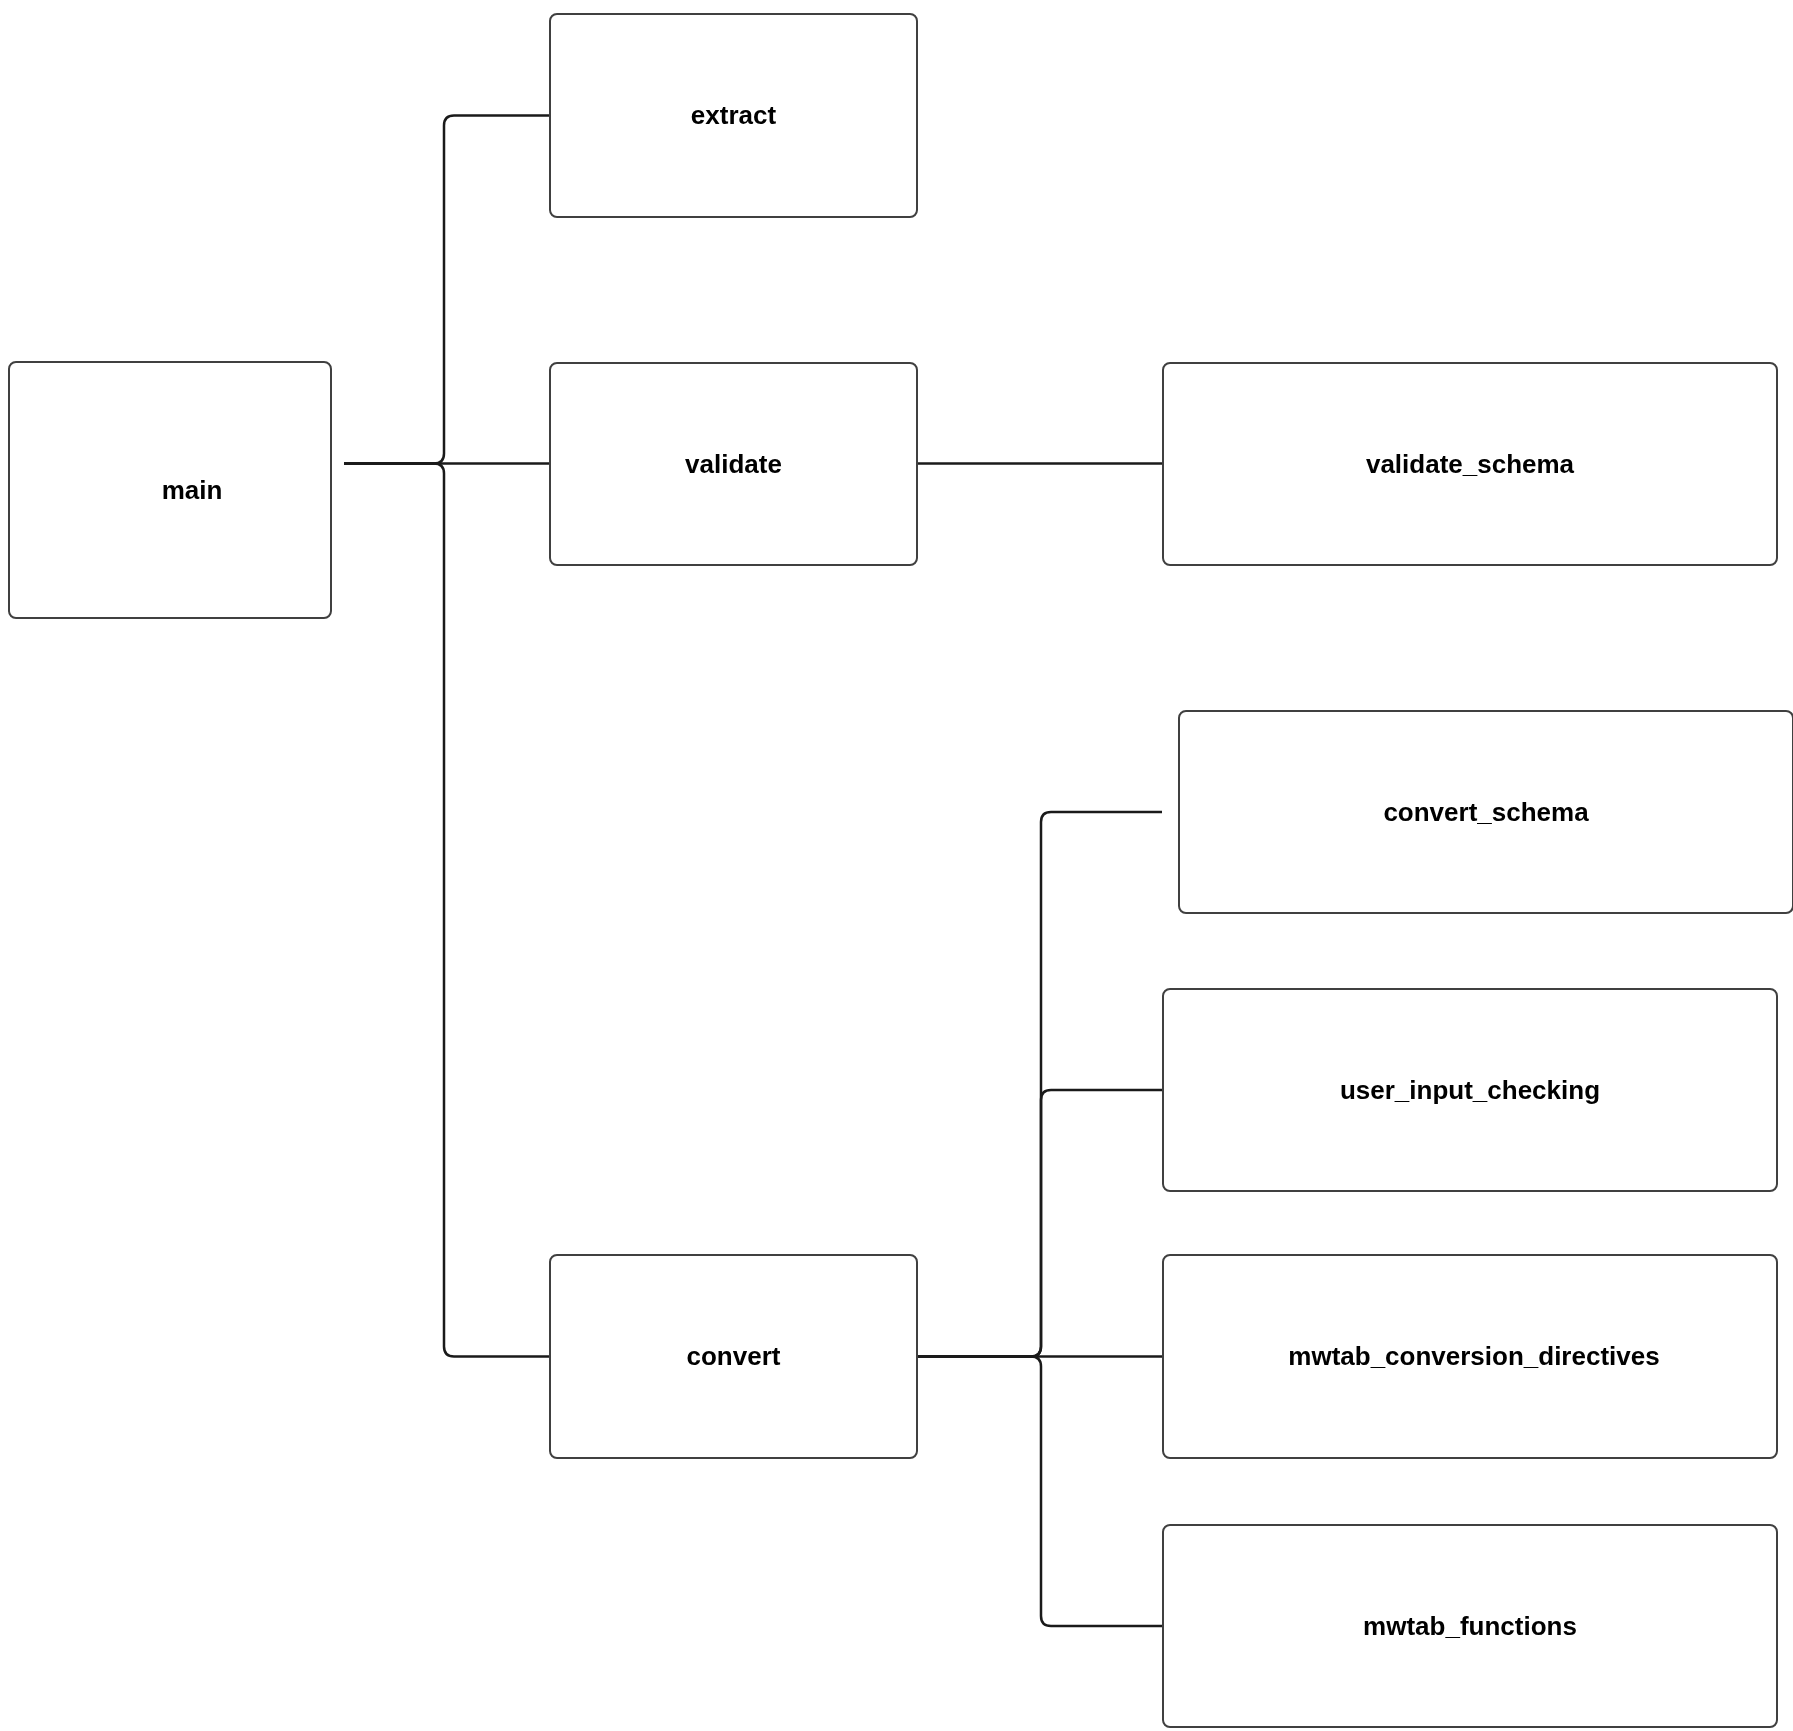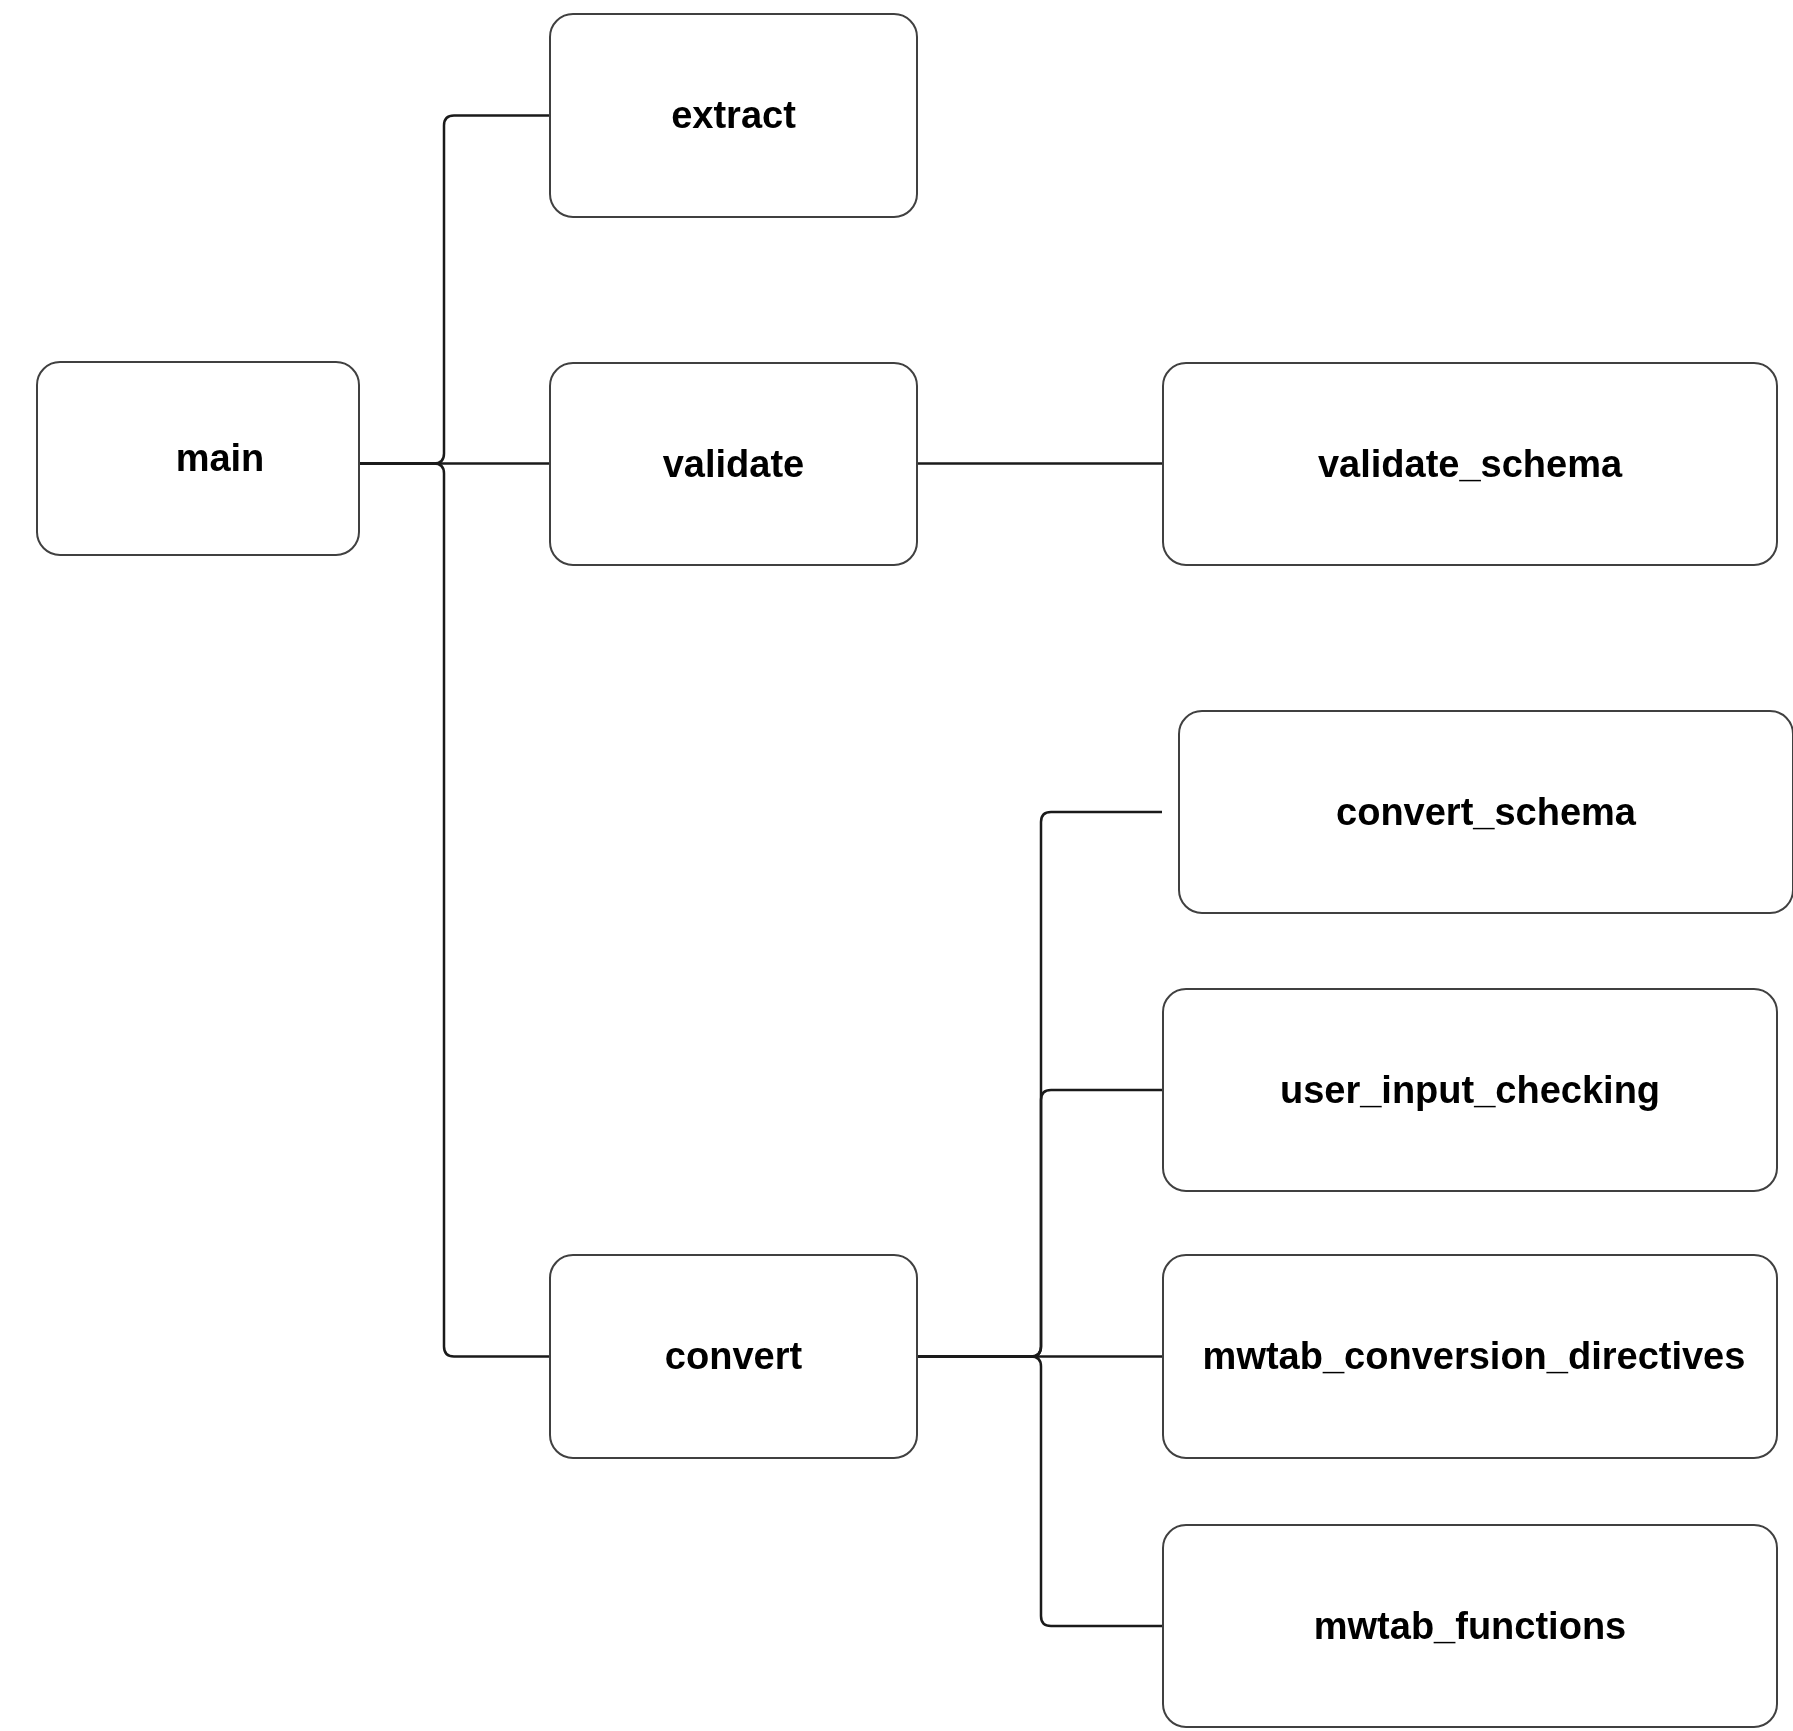--- a/index.html
+++ b/index.html
@@ -32,32 +32,32 @@
   .edges path {
     fill: none;
     stroke: var(--edge);
     stroke-width: 2.5;
   }
   .node {
     position: absolute;
     box-sizing: border-box;
     background: var(--node-fill);
     border: 2px solid var(--node-border);
-    border-radius: 24px;
+    border-radius: 8px;
     display: flex;
     align-items: center;
     justify-content: center;
     text-align: center;
-    font-size: 38px;
+    font-size: 26px;
     font-weight: 700;
     color: var(--text);
     white-space: nowrap;
   }
   
-  .n-main                        { left: 36px;   top: 361px;  width: 324px; height: 195px; padding-left: 44px; }
+  .n-main                        { left: 8px;   top: 361px;  width: 324px; height: 258px; padding-left: 44px; }
   .n-extract                     { left: 549px;  top: 13px;   width: 369px; height: 205px; }
   .n-validate                    { left: 549px;  top: 362px;  width: 369px; height: 204px; }
   .n-validate-schema             { left: 1162px; top: 362px;  width: 616px; height: 204px; text-align: center; }
   .n-convert-schema              { left: 1178px; top: 710px;  width: 616px; height: 204px; }
   .n-user-input-checking         { left: 1162px; top: 988px;  width: 616px; height: 204px; align-items: center; }
   .n-convert                     { left: 549px;  top: 1254px; width: 369px; height: 205px; }
   .n-mwtab-conversion-directives { left: 1162px; top: 1254px; width: 616px; height: 205px; padding-left: 8px; }
   .n-mwtab-functions             { left: 1162px; top: 1524px; width: 616px; height: 204px; }
 </style>
 </head>

